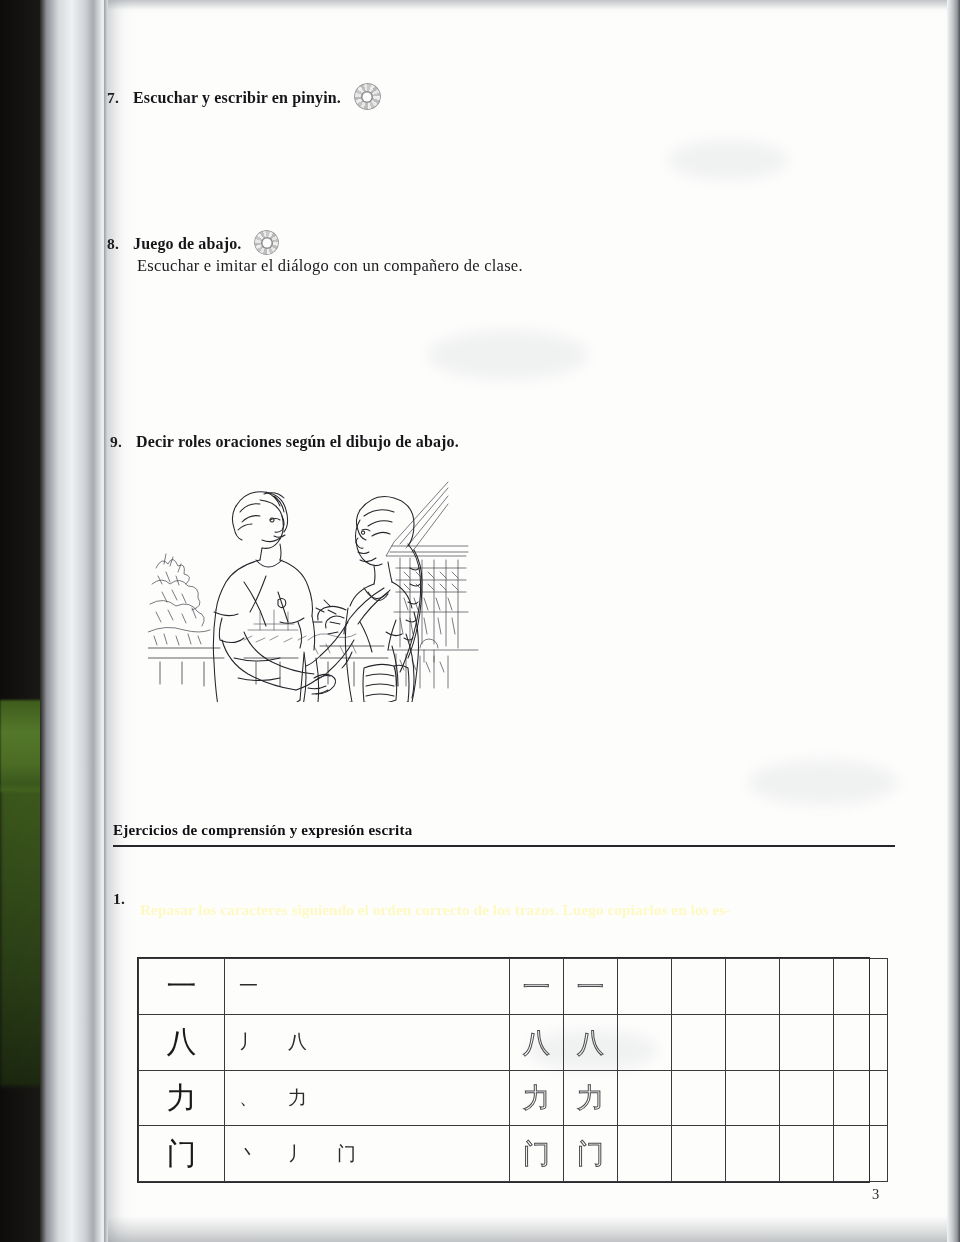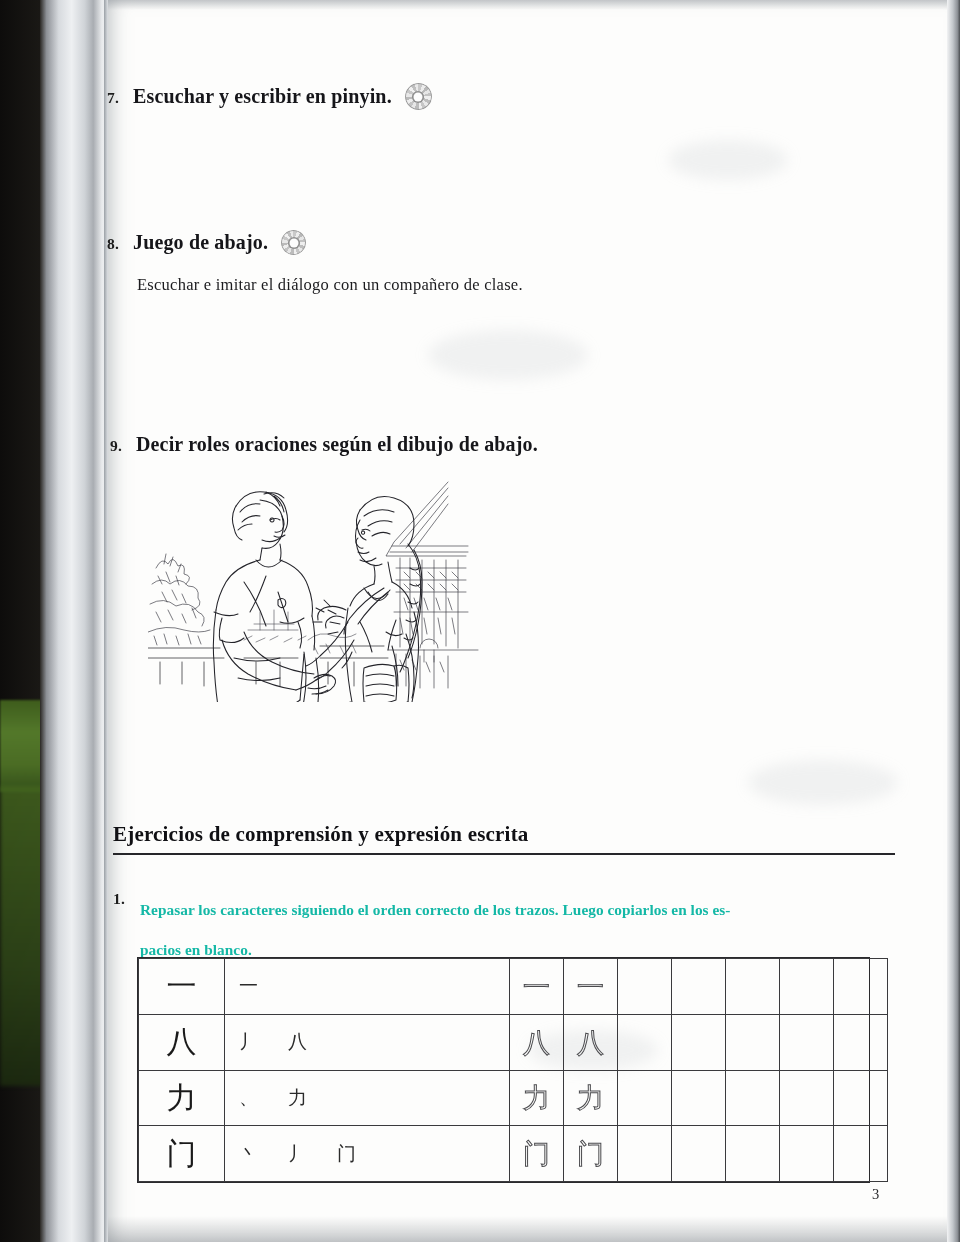--- a/index.html
+++ b/index.html
@@ -59,21 +59,21 @@
   
   .mottle{position:absolute;background:rgba(175,180,186,.16);border-radius:50%;filter:blur(7px);}
 
   
   .ex{position:absolute;display:flex;align-items:baseline;}
   .ex-num{
     font-weight:bold;font-size:15.5px;color:#1d1d1d;
     width:26px;flex:none;letter-spacing:.2px;
   }
   .ex-title{
-    font-weight:bold;font-size:20px;color:#16161a;letter-spacing:.15px;
+    font-weight:bold;font-size:16px;color:#16161a;letter-spacing:.15px;
     white-space:nowrap;
   }
   .ex-sub{
     position:absolute;font-size:16.5px;color:#1b1b1e;letter-spacing:.25px;
     white-space:nowrap;
   }
 
   
   .cd{
     display:inline-block;width:27px;height:27px;border-radius:50%;
@@ -96,29 +96,29 @@
   }
   .cd.small{width:25px;height:25px;top:6px;}
 
   
   #illus{position:absolute;left:148px;top:472px;width:340px;height:230px;}
   #illus svg{display:block;width:100%;height:100%;}
 
   
   #sect{position:absolute;left:113px;top:822px;width:782px;}
   #sect-title{
-    font-weight:bold;font-size:21px;color:#101014;letter-spacing:.2px;
+    font-weight:bold;font-size:15px;color:#101014;letter-spacing:.2px;
     padding-bottom:6px;white-space:nowrap;
   }
   #sect-rule{height:1.6px;background:#26262a;width:100%;}
 
   
   #w1{position:absolute;left:113px;top:890px;width:800px;display:flex;}
   #w1 .ex-num{width:27px;font-size:15.5px;}
-  #w1 .body{font-size:15.3px;color:#14b8a6;font-weight:bold;letter-spacing:.05px;line-height:40px;}
+  #w1 .body{font-size:15.3px;color:#fef9c3;font-weight:bold;letter-spacing:.05px;line-height:40px;}
   #w1 .line2{display:block;}
 
   
   #grid{
     position:absolute;left:137px;top:957px;width:731px;height:224px;
     border:1.5px solid #2a2a2d;border-collapse:collapse;
   }
   #grid table{border-collapse:collapse;width:100%;height:100%;table-layout:fixed;}
   #grid td{border:1px solid #3a3a3d;padding:0;text-align:center;vertical-align:middle;}
   .c-model{width:85px;}
@@ -167,21 +167,21 @@
   <span class="ex-num">7.</span>
   <span class="ex-title">Escuchar y escribir en pinyin.</span>
   <span class="cd"></span>
 </div>
 
 <div class="ex" id="ex8" style="left:107px;top:224px;">
   <span class="ex-num">8.</span>
   <span class="ex-title">Juego de abajo.</span>
   <span class="cd small"></span>
 </div>
-<div class="ex-sub" style="left:137px;top:275px;">Escuchar e imitar el diálogo con un compañero de clase.</div>
+<div class="ex-sub" style="left:137px;top:256px;">Escuchar e imitar el diálogo con un compañero de clase.</div>
 
 <div class="ex" id="ex9" style="left:110px;top:433px;">
   <span class="ex-num">9.</span>
   <span class="ex-title">Decir roles oraciones según el dibujo de abajo.</span>
 </div>
 
 <div id="illus">
 <svg viewBox="0 0 340 230" xmlns="http://www.w3.org/2000/svg" fill="none" stroke="#2d2d30" stroke-width="1" stroke-linecap="round" stroke-linejoin="round">
 
   <g stroke-width="0.7" stroke="#42424a">
@@ -328,21 +328,20 @@
 
 <div id="sect">
   <div id="sect-title">Ejercicios de comprensión y expresión escrita</div>
   <div id="sect-rule"></div>
 </div>
 
 <div id="w1">
   <span class="ex-num">1.</span>
   <span class="body">
     <span>Repasar los caracteres siguiendo el orden correcto de los trazos.  Luego copiarlos en los es-</span>
-    <span class="line2">pacios en blanco.</span>
   </span>
 </div>
 
 <div id="grid">
   <table>
     <tbody id="grid-body">
         <tr>
           <td class="c-model"><span class="model-char">一</span></td>
           <td class="c-strokes"><span class="stroke-seq">一</span></td>
           <td class="c-cell"><span class="trace-char">一</span></td>

